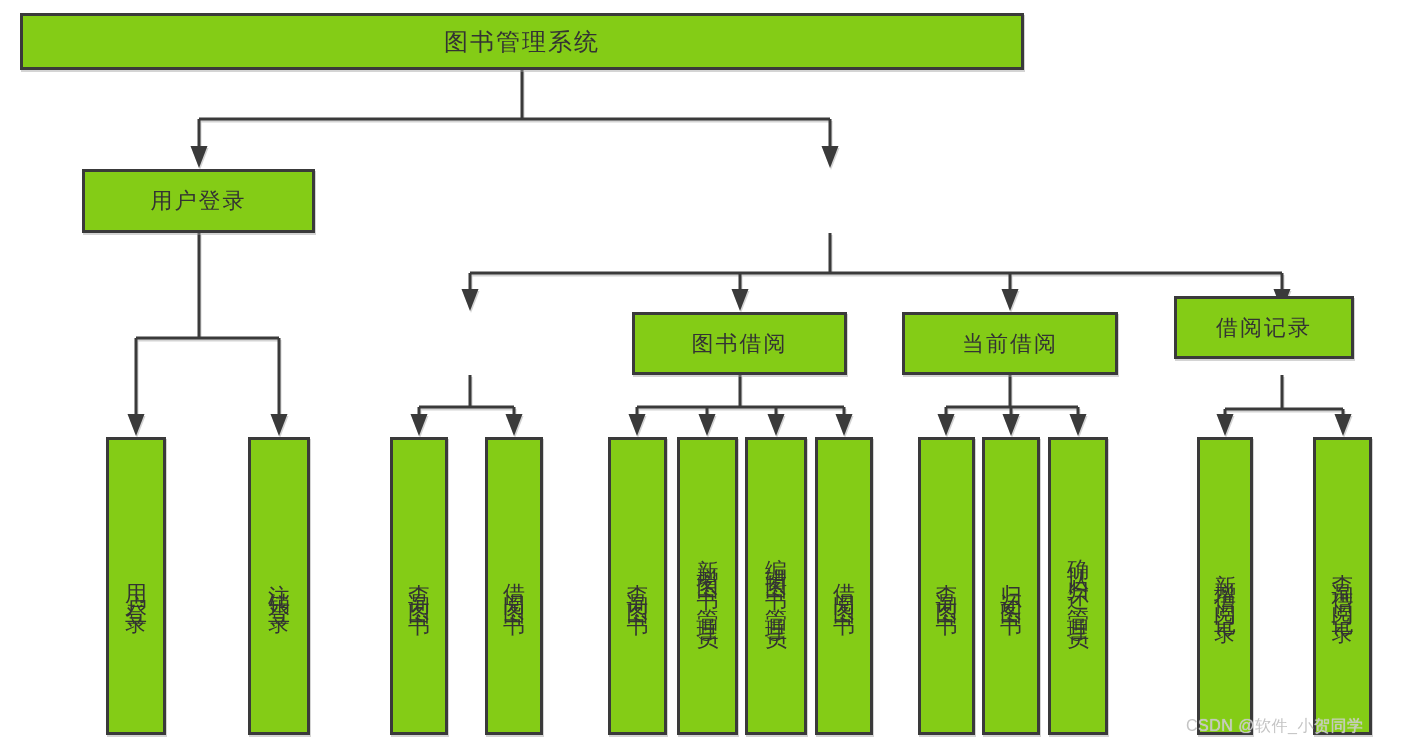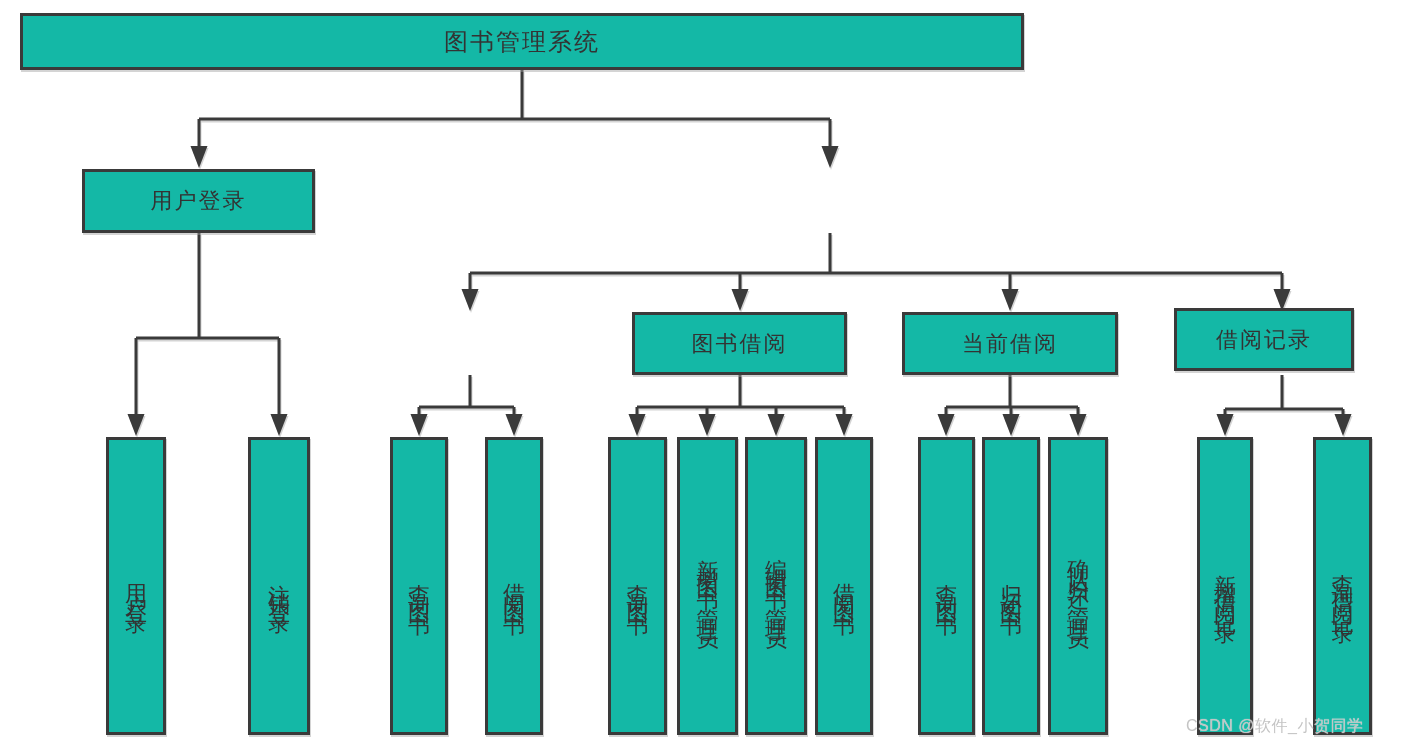--- a/index.html
+++ b/index.html
@@ -18,21 +18,21 @@
   #connectors {
     position: absolute;
     left: 0; top: 0;
     width: 1405px;
     height: 747px;
     filter: drop-shadow(1px 2px 0 rgba(160,160,160,0.45));
   }
   .node {
     position: absolute;
     box-sizing: border-box;
-    background: #14b8a6;
+    background: #84cc16;
     border: 3px solid #3a3a3a;
     color: #333333;
     display: grid;
     place-items: center;
     box-shadow: 1px 2px 0 rgba(160,160,160,0.45);
     line-height: 1;
   }
   .hnode {
     font-size: 22px;
     letter-spacing: 2px;
@@ -108,21 +108,21 @@
       <polygon points="1334.5,414 1351.5,414 1343,436"></polygon>
     </g>
   </svg>
 
   <div class="node rootnode" style="left:20px;top:13px;width:1004px;height:57px">图书管理系统</div>
 
   <div class="node hnode" style="left:82px;top:169px;width:233px;height:64px">用户登录</div>
 
   <div class="node hnode" style="left:902px;top:312px;width:216px;height:63px">当前借阅</div>
   <div class="node hnode" style="left:632px;top:312px;width:215px;height:63px">图书借阅</div>
-  <div class="node hnode" style="left:1174px;top:308px;width:180px;height:63px">借阅记录</div>
+  <div class="node hnode" style="left:1174px;top:296px;width:180px;height:63px">借阅记录</div>
 
   <div class="node vnode" style="left:106px;top:437px;width:60px;height:298px">
     <span>用户登录</span>
   </div>
   <div class="node vnode" style="left:248px;top:437px;width:62px;height:298px">
     <span>注销登录</span>
   </div>
 
   <div class="node vnode" style="left:390px;top:437px;width:58px;height:298px">
     <span>查询图书</span>

